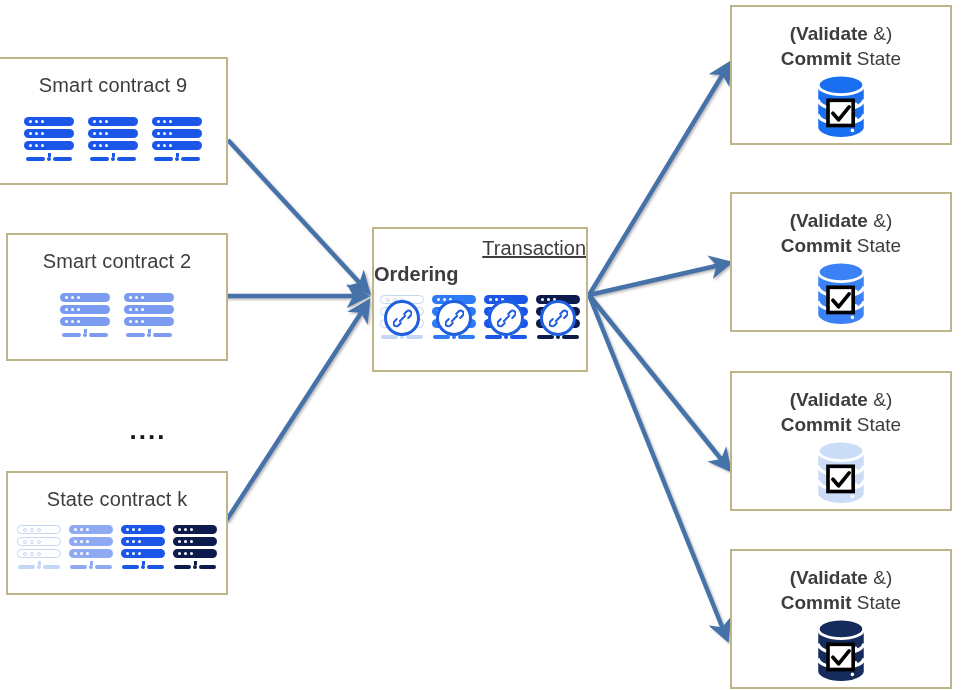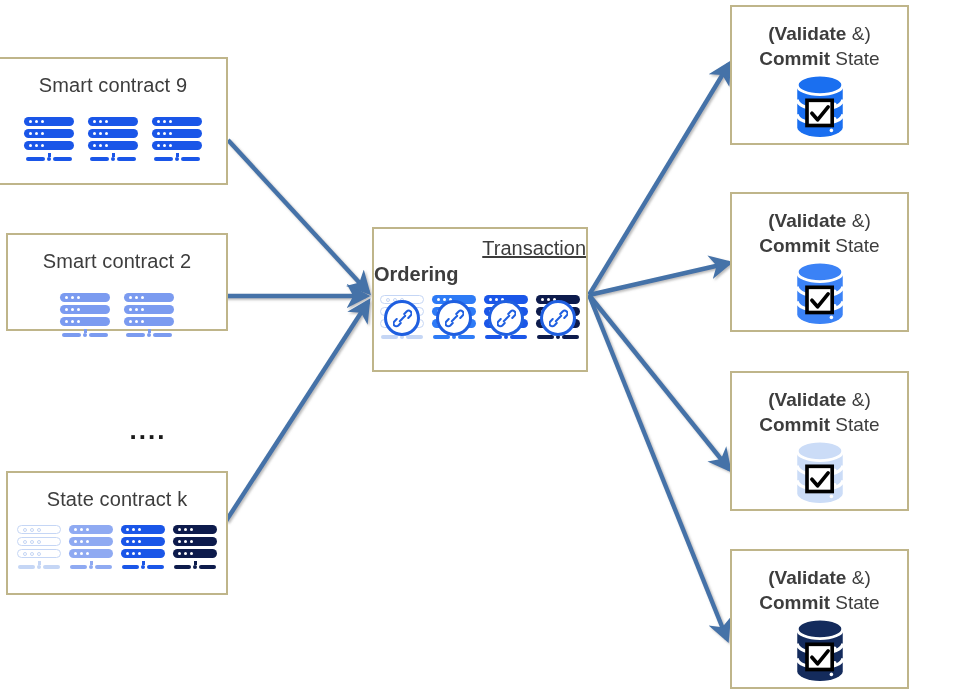--- a/index.html
+++ b/index.html
@@ -77,21 +77,21 @@
   }
   .chainwrap{position:relative;}
   .chainbadge{
     position:absolute;left:50%;top:48%;transform:translate(-50%,-50%);
     width:30px;height:30px;border-radius:50%;
     border:3.5px solid #1F5FE0;background:#ffffff;
     display:flex;align-items:center;justify-content:center;
   }
 
   
-  .commit-box{left:730px;width:179px;height:140px;}
+  .commit-box{left:730px;width:222px;height:140px;}
   .commit-t1{top:16px;}
   .commit-t2{top:41px;}
   .commit-t1,.commit-t2{
     position:absolute;left:0;right:0;text-align:center;
     font-size:19px;color:#3d3d3d;white-space:nowrap;
   }
   .b{font-weight:700;}
   .r{font-weight:400;}
   .db-holder{position:absolute;left:0;right:0;top:68px;display:flex;justify-content:center;}
 
@@ -196,21 +196,21 @@
           <div class="stem" style="height: 4px; background: rgb(26, 86, 232);"></div>
           <div class="base">
             <i style="width: 19px; background: rgb(26, 86, 232);"></i>
             <i style="width: 4.5px; background: rgb(26, 86, 232);"></i>
             <i style="width: 19px; background: rgb(26, 86, 232);"></i>
           </div>
         </div>
       </div>
   </div>
 
-  <div class="box" id="sc2" style="left:6px;top:233px;width:222px;height:98px;">
+  <div class="box" id="sc2" style="left:6px;top:233px;width:222px;height:128px;">
     <div class="box-title sc-title">Smart contract 2</div>
     <div class="sc-icons" id="sc2-icons" style="top:58px;">
         <div class="srv">
           <div class="bar" style="width: 50px; height: 9px; background: rgb(123, 155, 240);">
             <span class="dot"></span>
             <span class="dot"></span>
             <span class="dot"></span>
           </div>
           <div class="bar" style="width: 50px; height: 9px; background: rgb(123, 155, 240);">
             <span class="dot"></span>

